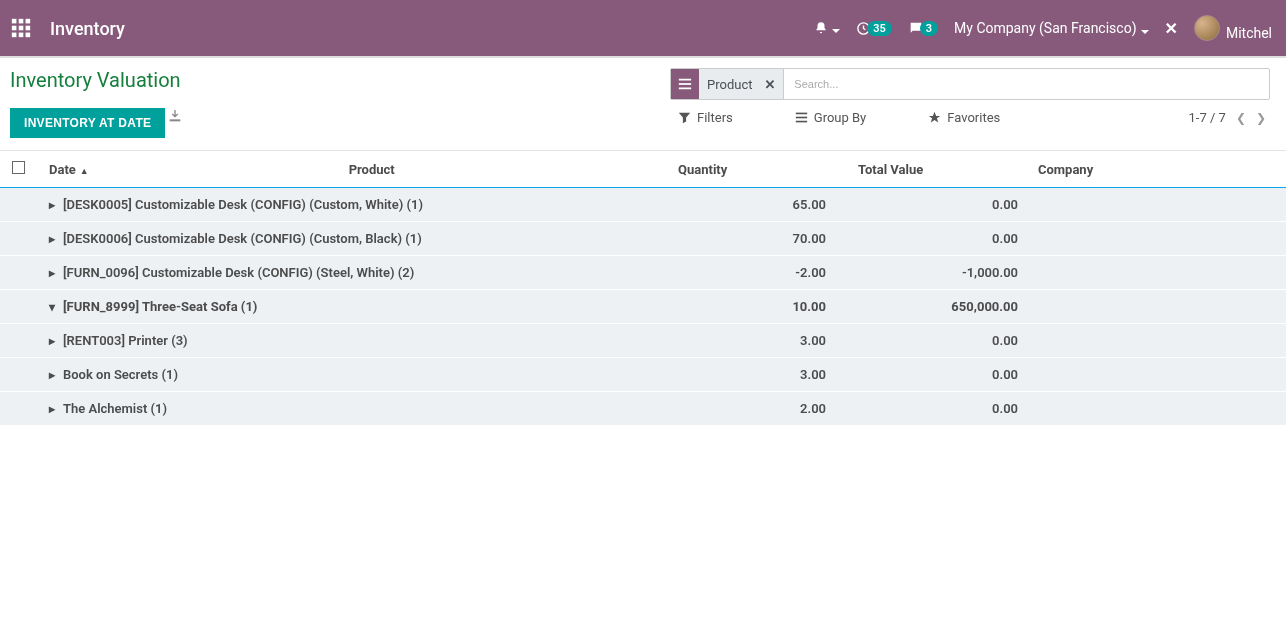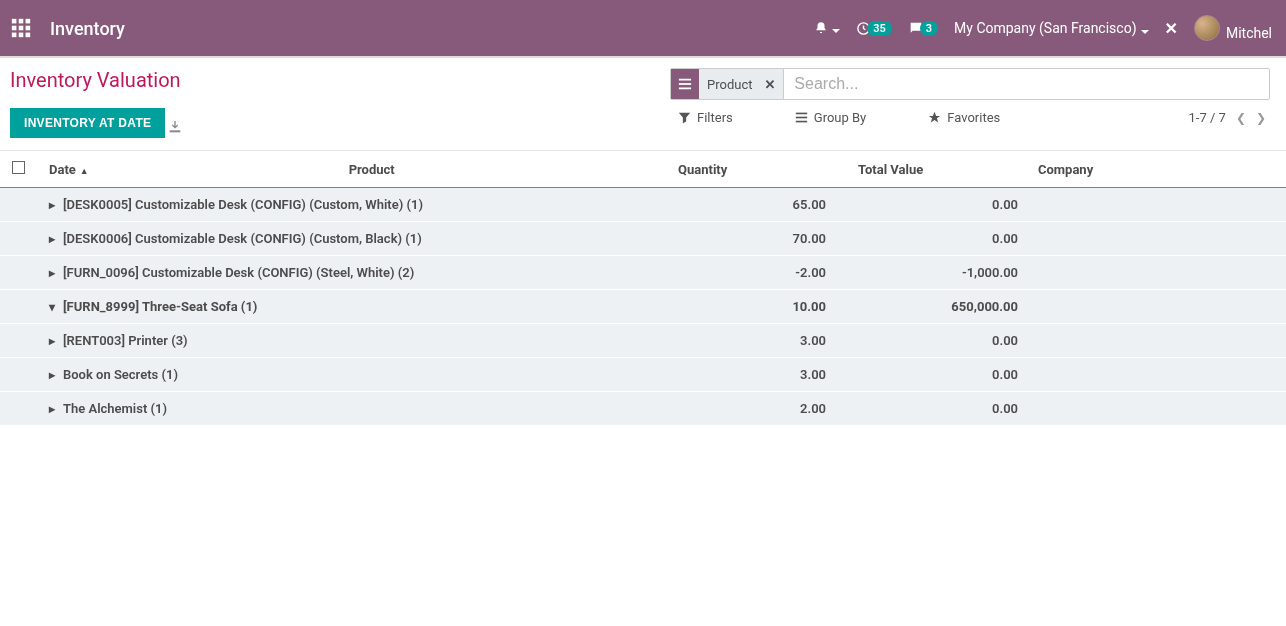--- a/index.html
+++ b/index.html
@@ -18,34 +18,34 @@
 .caret-down::after { content: ""; display: inline-block; margin-left: 4px; border: 4px solid transparent; border-top-color: #fff; position:relative; top:2px;}
 .company-name { font-size: 14px; }
 .close-x { font-weight:600; font-size:16px; }
 .avatar { width: 26px; height: 26px; border-radius: 50%; background: radial-gradient(circle at 30% 30%, #d9b38c, #8a6d3b); margin-right: 6px; border:1px solid #a88; }
 .user-name { font-size: 14px; }
 
 
 .subheader { height: 2px; background: #ddd; }
 .titlebar { display:flex; align-items:flex-start; padding: 10px 16px 0 10px; }
 .title-left { flex: 0 0 660px; }
-.page-title { font-size: 20px; color:#be185d; font-weight: 400; margin-bottom: 16px; }
-.actions-row { display:flex; align-items:flex-end; gap: 2px; }
+.page-title { font-size: 20px; color:#15803d; font-weight: 400; margin-bottom: 16px; }
+.actions-row { display:flex; align-items:flex-start; gap: 2px; }
 .btn-primary { background:#00a09d; color:#fff; border:none; padding:8px 14px; font-size:12px; font-weight:600; letter-spacing:.3px; cursor:pointer; }
 .export-icon { color:#888; font-size:14px; cursor:pointer; }
 
 
 .search-panel { flex:1; }
 .search-row { display:flex; align-items:center; border:1px solid #ccc; height: 32px; background:#fff; border-radius:2px; margin-bottom:10px; }
 .facet { display:flex; align-items:center; background:#e9ecef; height:100%; border-right:1px solid #ccc;}
 .facet-icon { background:#875a7b; color:#fff; height:100%; width:28px; display:flex; align-items:center; justify-content:center; }
 .facet-icon svg { width:14px; height:14px; fill:#fff; }
 .facet-label { padding: 0 4px 0 8px; color:#495057; font-size:13px;}
 .facet-remove { padding: 0 8px; color:#495057; font-weight:700; cursor:pointer; }
-.search-input { border:none; outline:none; flex:1; padding:0 10px; font-size:16px; color:#666;}
+.search-input { border:none; outline:none; flex:1; padding:0 10px; font-size:11px; color:#666;}
 .search-input::placeholder { color:#aaa; }
 .controls-row { display:flex; align-items:center; gap:44px; color:#555; font-size:13px; padding-left:8px;}
 .ctl { display:inline-flex; align-items:center; gap:6px; cursor:pointer; }
 .ctl .ci { width:13px; height:13px; }
 .pager { margin-left:auto; padding-right:4px; display:flex; align-items:center; gap:10px; color:#555;}
 .pager-arrow { color:#999; cursor:pointer; font-size:12px;}
 
 
 .table-wrap { margin-top: 12px; }
 table.val { width:100%; border-collapse: collapse; }

